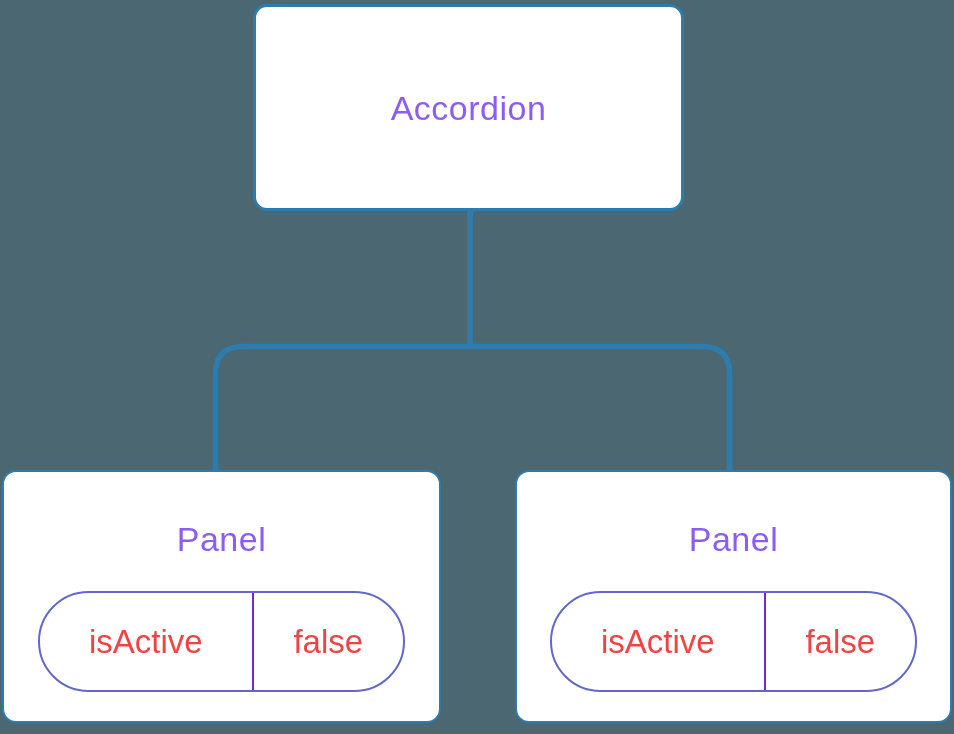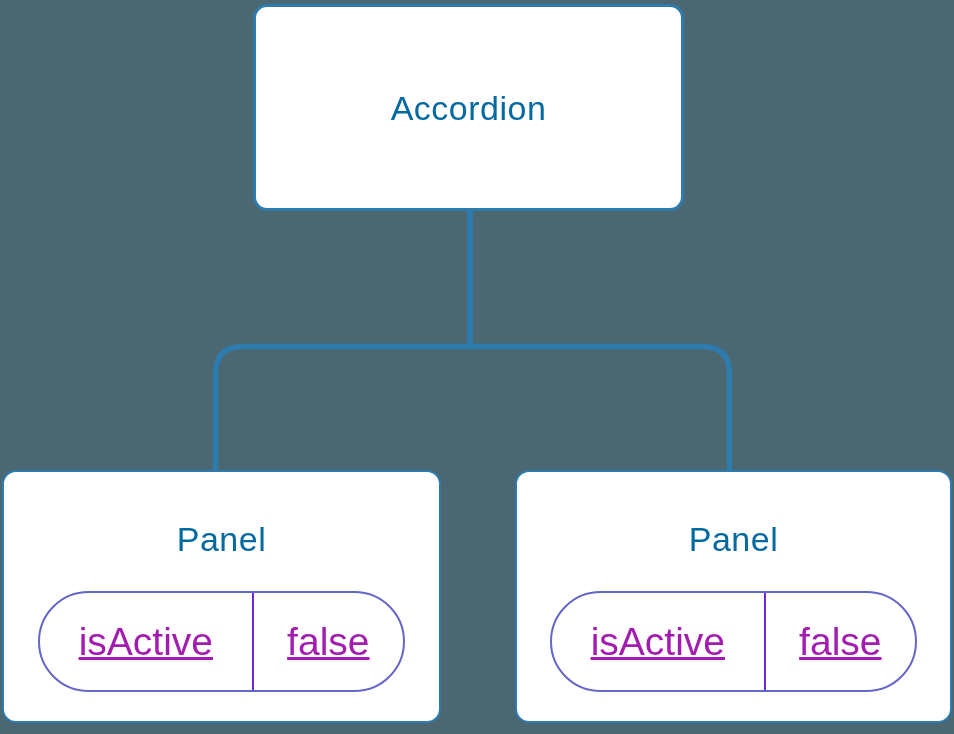--- a/index.html
+++ b/index.html
@@ -43,21 +43,21 @@
     top: 470px;
     width: 439px;
     height: 253px;
     border: 2.5px solid #2E7BAD;
     border-radius: 14px;
     justify-content: flex-start;
   }
   .node-panel-left  { left: 2px; }
   .node-panel-right { left: 515px; width: 437px; }
   .node-label {
-    color: #0369a1;
+    color: #8b5cf6;
     font-size: 34px;
     font-weight: 500;
     letter-spacing: 0.5px;
     line-height: 1;
   }
   .node-panel .node-label {
     margin-top: 50px;
   }
   .state-pill {
     margin-top: 35px;
@@ -67,25 +67,24 @@
     border-radius: 52px;
     box-sizing: border-box;
     display: flex;
     align-items: stretch;
     background: #FFFFFF;
   }
   .pill-cell {
     display: flex;
     align-items: center;
     justify-content: center;
-    color: #a21caf;
-    font-size: 39px;
+    color: #ef4444;
+    font-size: 33px;
     font-weight: 400;
     line-height: 1;
-    text-decoration: underline;
   }
   .pill-cell-key {
     flex: 0 0 58.3%;
   }
   .pill-cell-value {
     flex: 1 1 auto;
     border-left: 2px solid #6d28d9;
   }
 </style>
 </head>

